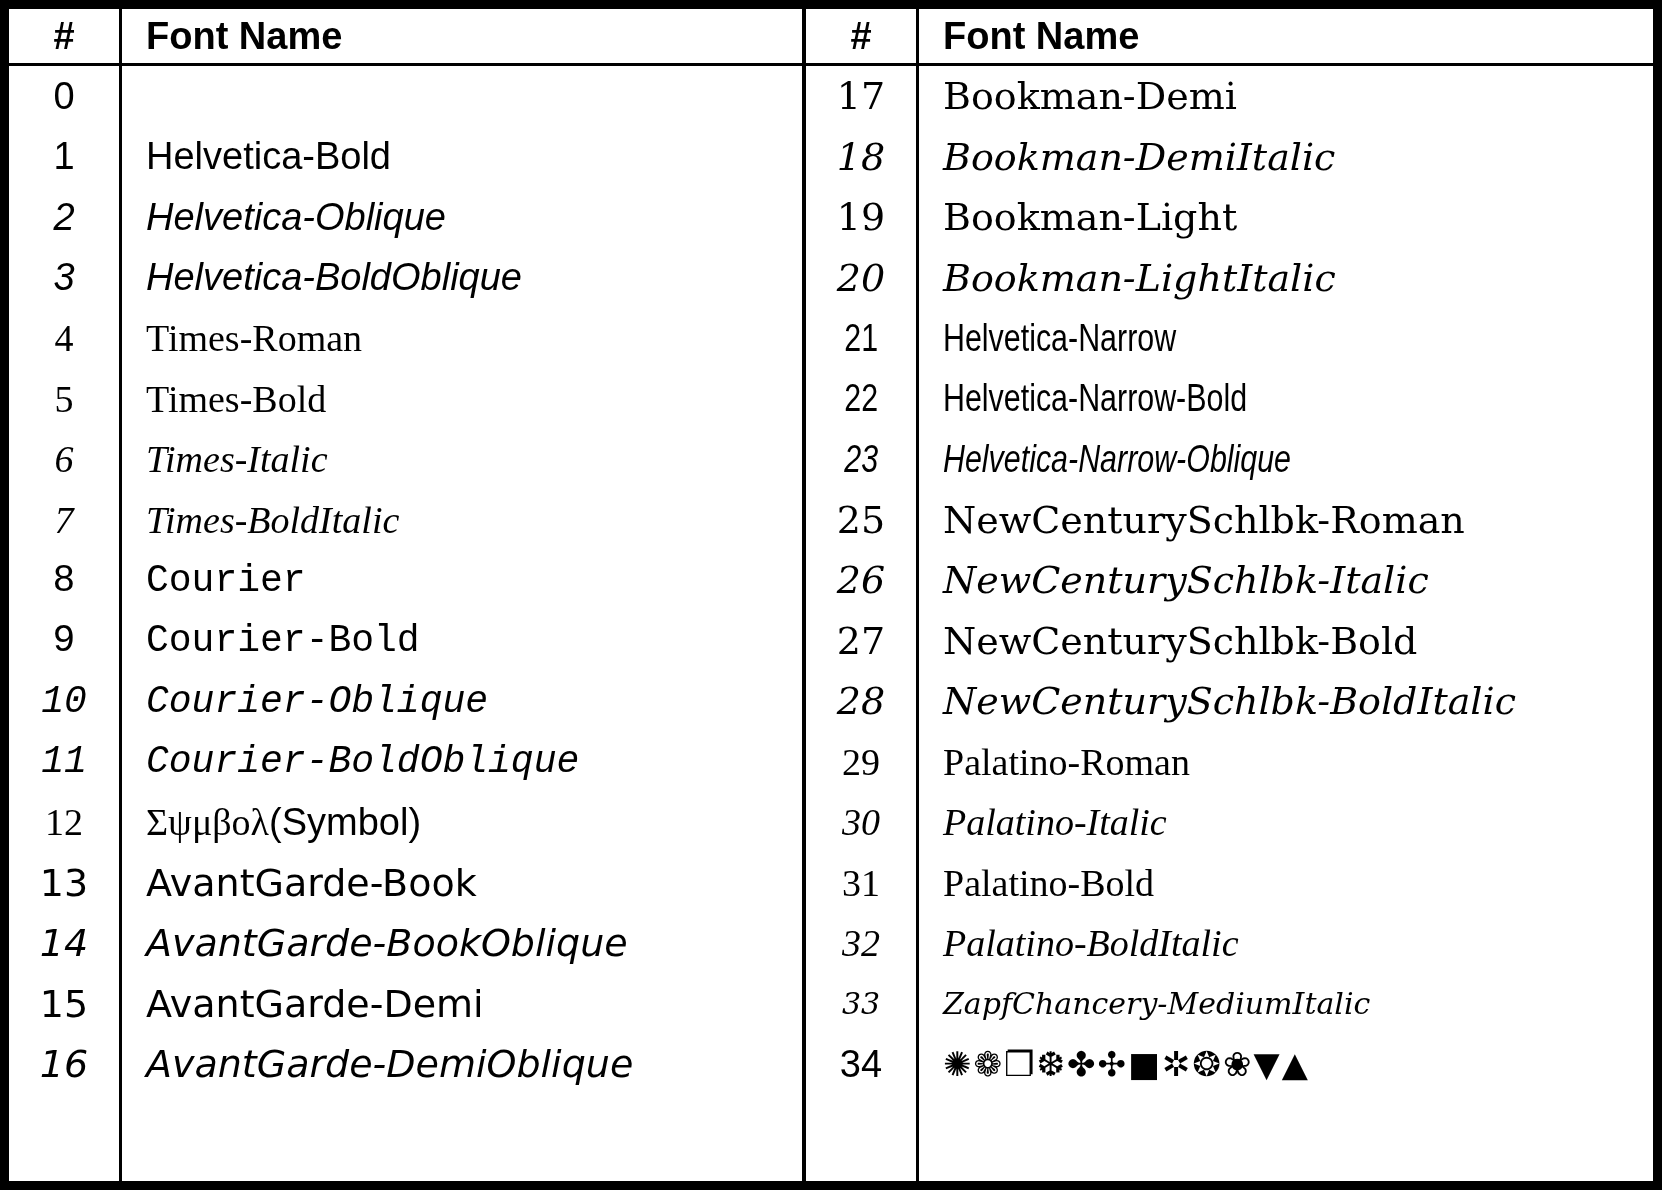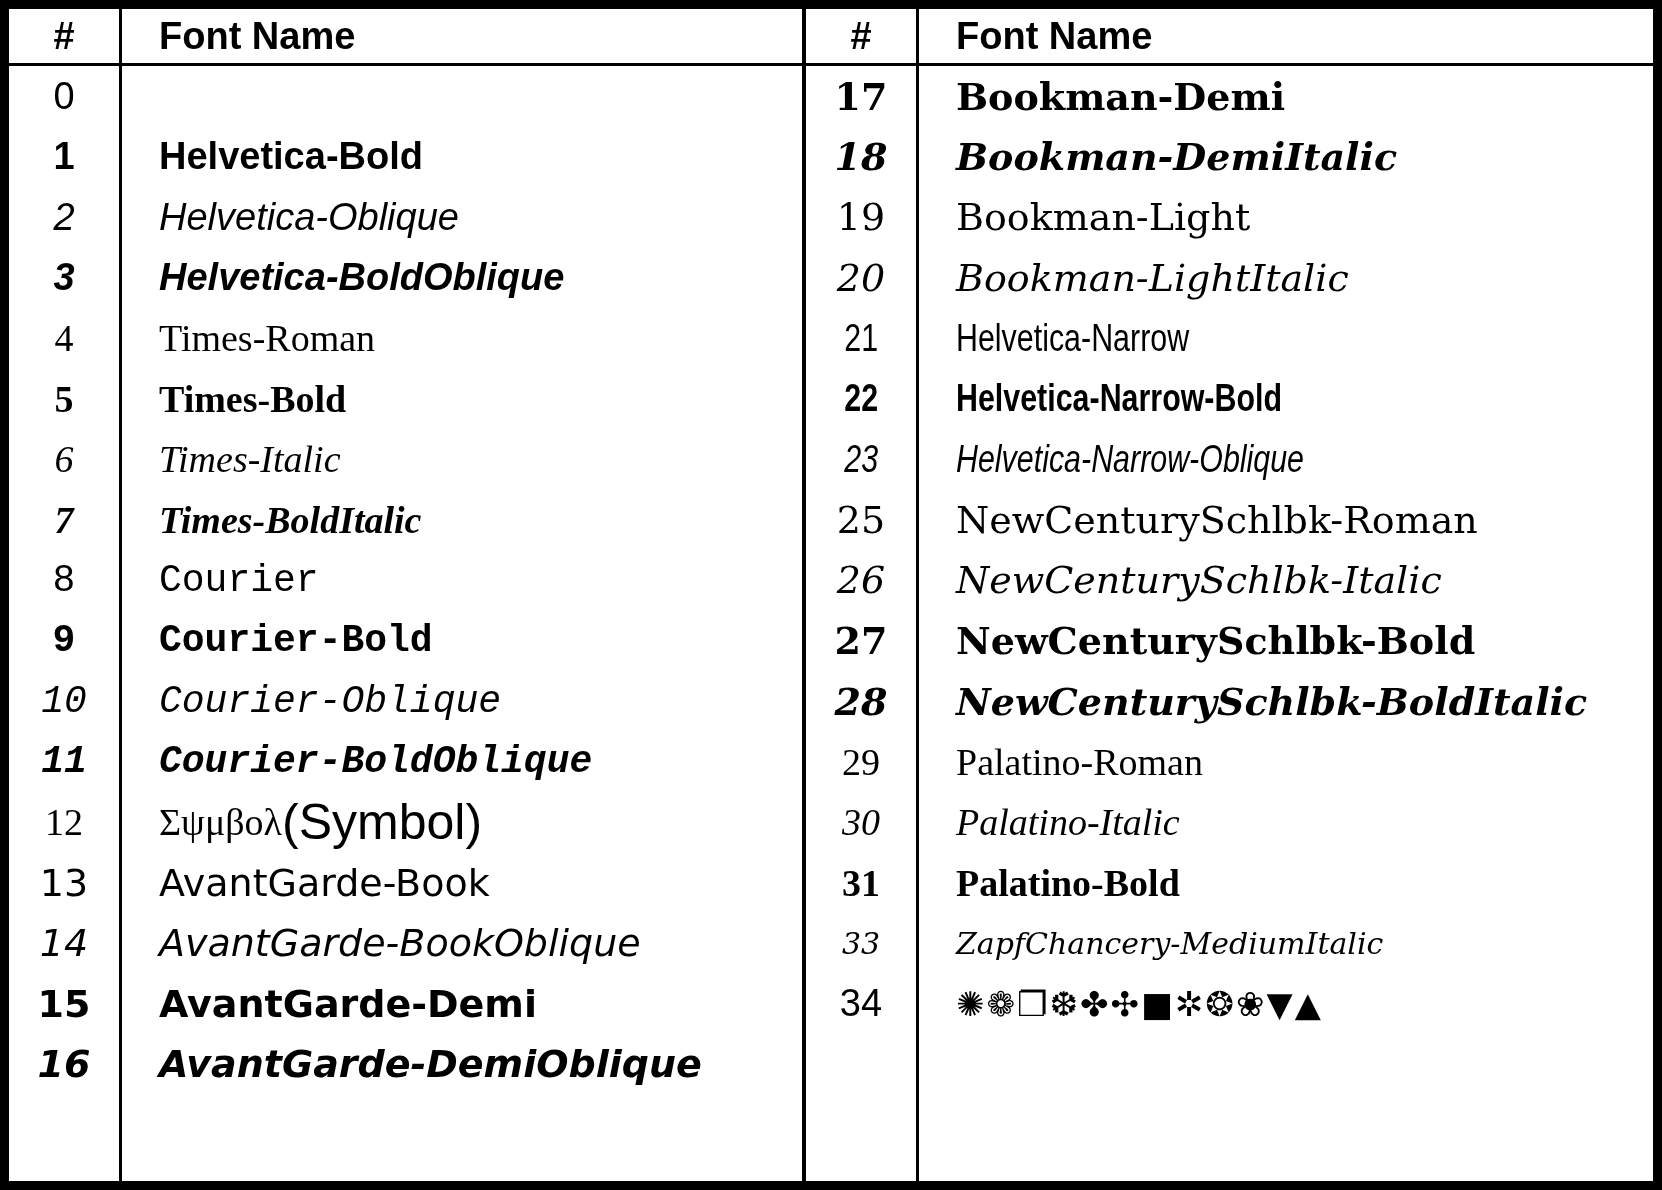--- a/index.html
+++ b/index.html
@@ -9,34 +9,34 @@
     display:flex;color:#000000;
     font-family:"Liberation Sans",sans-serif;
   }
   .pane{position:relative;box-sizing:border-box;flex:none;width:793px;overflow:hidden;}
   .pane.right{flex:1;border-left:4px solid #000000;}
   .vline{position:absolute;left:110px;top:0;bottom:0;width:3px;background:#000000;}
   .header{display:flex;height:54px;border-bottom:3px solid #000000;}
   .hdr{font-weight:bold;font-size:40px;font-family:"Liberation Sans",sans-serif;}
   .row{display:flex;height:60.5px;}
   .cell-num{width:110px;flex:none;display:flex;align-items:center;justify-content:center;font-size:38px;}
-  .cell-name{flex:1;margin-left:16px;padding-left:24px;display:flex;align-items:center;font-size:38px;white-space:nowrap;overflow:hidden;}
+  .cell-name{flex:1;margin-left:3px;padding-left:24px;display:flex;align-items:center;font-size:38px;white-space:nowrap;overflow:hidden;}
   
   .f-sans{font-family:"Liberation Sans",sans-serif;}
   .f-gsans{font-family:"DejaVu Sans",sans-serif;}          
   .f-serif{font-family:"Liberation Serif",serif;}          
   .f-slab{font-family:"DejaVu Serif",serif;}               
   .f-mono{font-family:"Liberation Mono","DejaVu Sans Mono",monospace;}
   .f-chancery{font-family:"DejaVu Serif",serif;font-style:italic;font-size:30px;}
   .f-dingbats{font-family:"DejaVu Sans",sans-serif;font-size:34px;letter-spacing:2px;}
-  .b{font-weight:bold;}
+  .b{font-weight:normal;}
   .i{font-style:italic;}
   .nrw{display:inline-block;transform:scaleX(0.8);transform-origin:0 50%;}
   .cell-num .nrw{transform-origin:50% 50%;}
-  .suffix{font-family:"Liberation Sans",sans-serif;font-style:normal;font-weight:normal;font-size:50px;letter-spacing:0;}
+  .suffix{font-family:"Liberation Sans",sans-serif;font-style:normal;font-weight:normal;font-size:38px;letter-spacing:0;}
 </style>
 </head>
 <body>
 
 <div class="frame">
 
   <div class="pane left">
     <div class="vline"></div>
     <div class="header">
       <span class="cell-num hdr">#</span>
@@ -293,20 +293,28 @@
         </div>
         <div class="row">
           <span class="cell-num f-serif b">
             <span>31</span>
           </span>
           <span class="cell-name f-serif b">
             <span>Palatino-Bold</span>
           </span>
         </div>
         <div class="row">
+          <span class="cell-num f-serif b i">
+            <span>32</span>
+          </span>
+          <span class="cell-name f-serif b i">
+            <span>Palatino-BoldItalic</span>
+          </span>
+        </div>
+        <div class="row">
           <span class="cell-num f-chancery">
             <span>33</span>
           </span>
           <span class="cell-name f-chancery">
             <span>ZapfChancery-MediumItalic</span>
           </span>
         </div>
         <div class="row">
           <span class="cell-num f-sans">
             <span>34</span>

